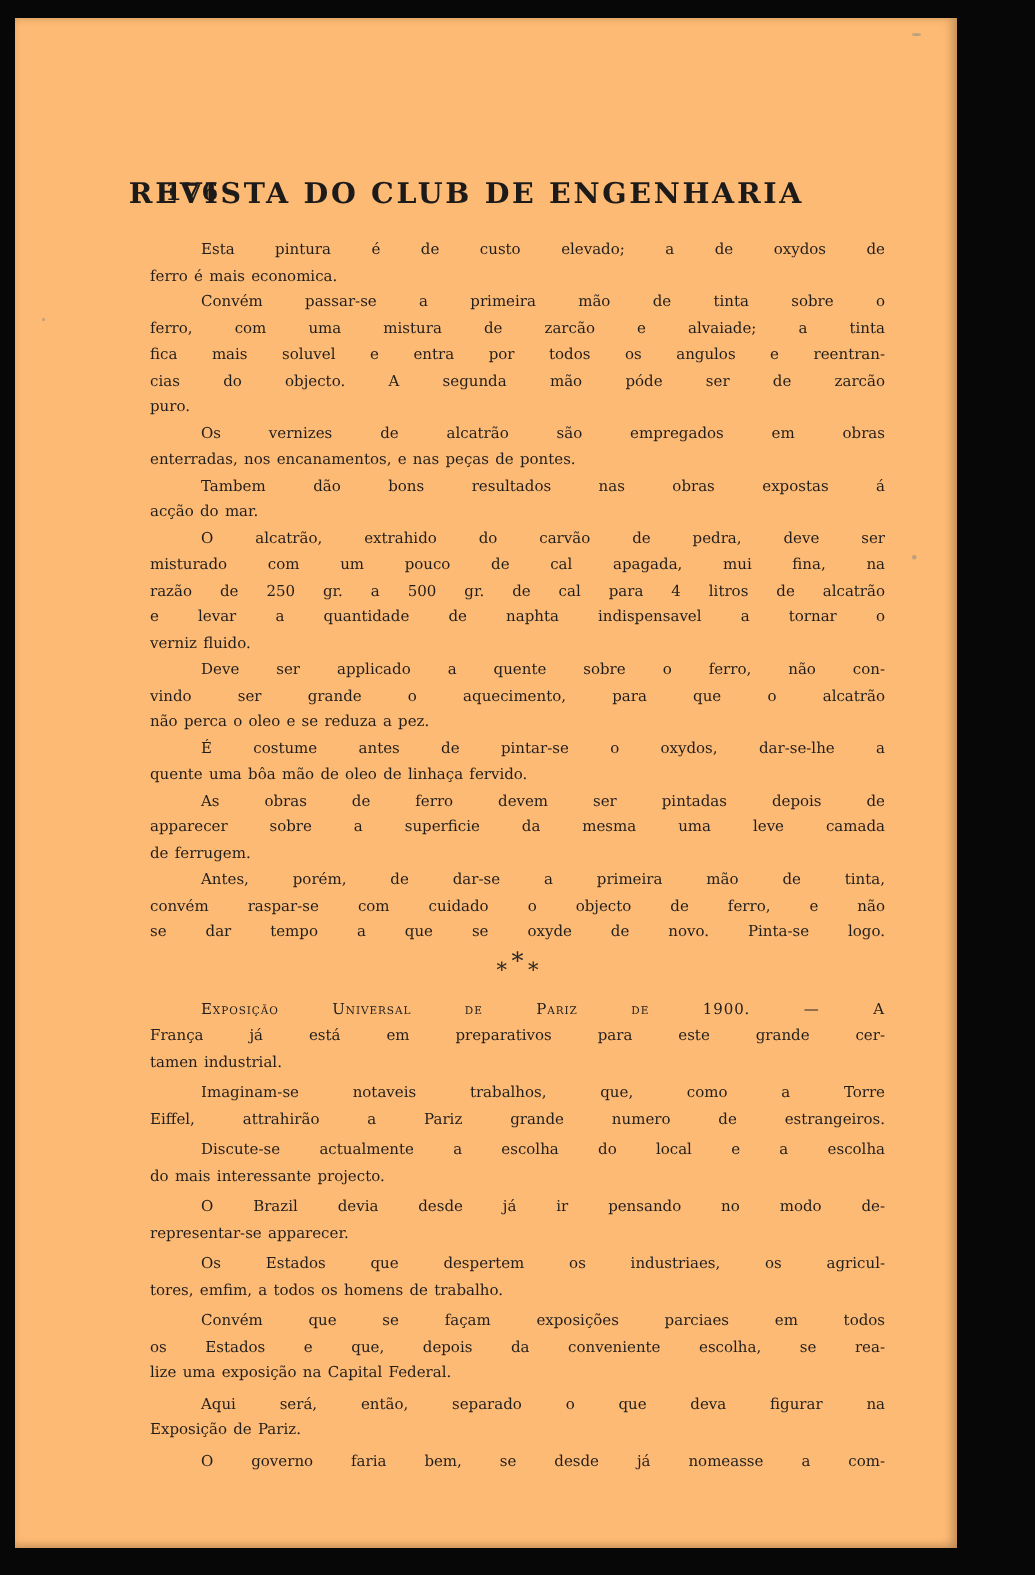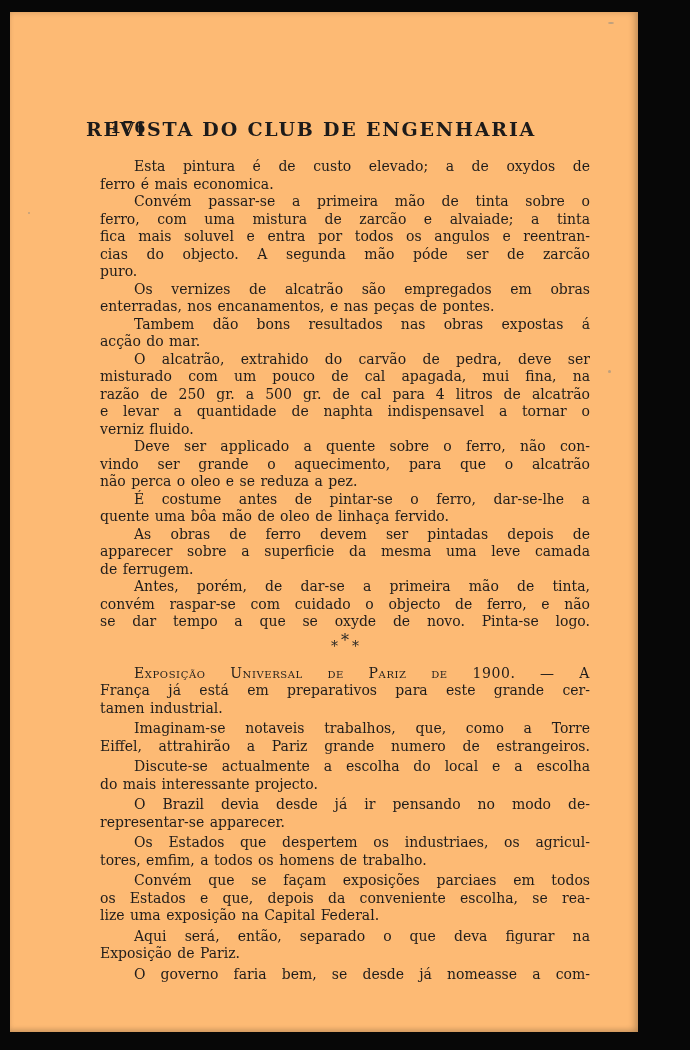--- a/index.html
+++ b/index.html
@@ -22,21 +22,21 @@
   }
   .journal-title {
     text-align: center; transform: translateX(-34px);
     font-size: 19px; font-weight: bold; letter-spacing: 1.8px; color: #1d1b1a;
     white-space: nowrap;
   }
   .page-body { margin-top: 20px; }
   .para { margin: 0; }
   .para.spaced { margin-top: 3px; }
   .line {
-    font-size: 14px; line-height: 17.5px; color: #201d1b;
+    font-size: 10px; line-height: 17.5px; color: #201d1b;
     text-align: justify; text-align-last: justify;
     word-spacing: 1px;
   }
   .line-last { text-align-last: left; }
   .indent { text-indent: 34px; }
   .smallcaps { font-variant: small-caps; letter-spacing: 0.6px; }
   .separator { text-align: center; margin: 5px 0 9px; height: 20px; color: #2a2825; }
   .ast { font-size: 14px; }
   .ast-center { font-size: 16px; position: relative; top: -5px; margin: 0 3px; }
   .speck { position: absolute; background: #8a8a85; border-radius: 50%; opacity: .55; }
@@ -78,21 +78,21 @@
           <div class="line">razão de 250 gr. a 500 gr. de cal para 4 litros de alcatrão</div>
           <div class="line">e levar a quantidade de naphta indispensavel a tornar o</div>
           <div class="line line-last">verniz fluido.</div>
         </div>
         <div class="para">
           <div class="line indent">Deve ser applicado a quente sobre o ferro, não con-</div>
           <div class="line">vindo ser grande o aquecimento, para que o alcatrão</div>
           <div class="line line-last">não perca o oleo e se reduza a pez.</div>
         </div>
         <div class="para">
-          <div class="line indent">É costume antes de pintar-se o ferro, dar-se-lhe a</div>
+          <div class="line indent">É costume antes de pintar-se o oxydos, dar-se-lhe a</div>
           <div class="line line-last">quente uma bôa mão de oleo de linhaça fervido.</div>
         </div>
         <div class="para">
           <div class="line indent">As obras de ferro devem ser pintadas depois de</div>
           <div class="line">apparecer sobre a superficie da mesma uma leve camada</div>
           <div class="line line-last">de ferrugem.</div>
         </div>
         <div class="para">
           <div class="line indent">Antes, porém, de dar-se a primeira mão de tinta,</div>
           <div class="line">convém raspar-se com cuidado o objecto de ferro, e não</div>

